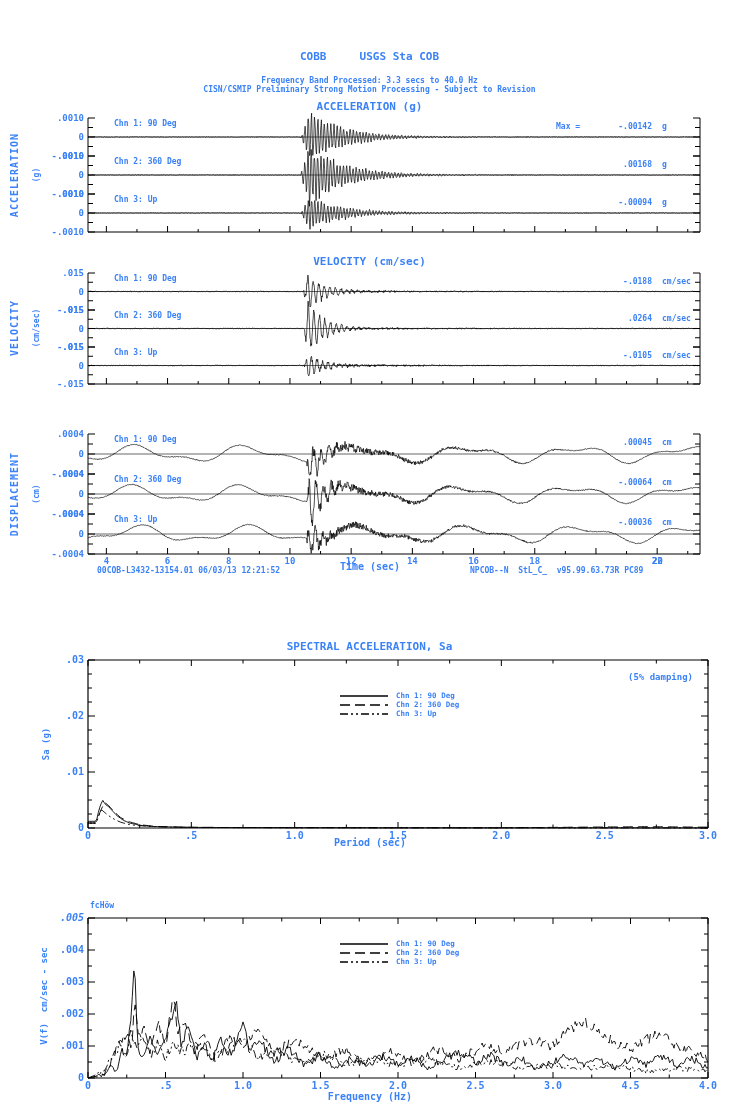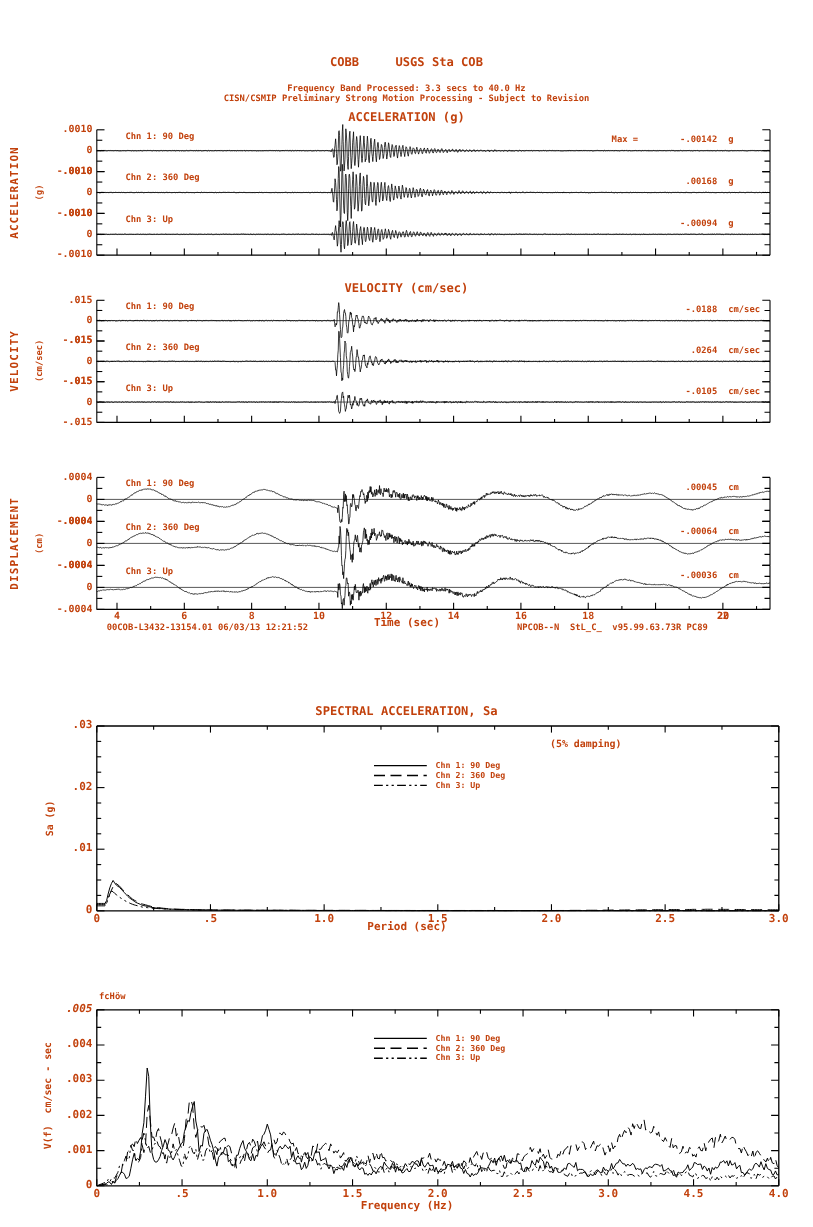--- a/index.html
+++ b/index.html
@@ -1,29 +1,29 @@
 <!DOCTYPE html>
 <html><head>
 <meta charset="utf-8">
 <style>
   html,body{margin:0;padding:0;background:#fff;}
-  .page{position:relative;width:739px;height:1115px;background:#fff;color:#c2410c;
+  .page{position:relative;width:739px;height:1115px;background:#fff;color:#3b82f6;
         font-family:"DejaVu Sans Mono","Liberation Mono",monospace;font-weight:bold;overflow:hidden;}
   .abs{position:absolute;white-space:pre;}
   .ctr{left:0;width:739px;text-align:center;}
   .h1{font-size:11px;line-height:11px;}
   .h2{font-size:8px;line-height:9px;}
   .ptitle{font-size:11px;line-height:11px;}
   .rot{transform:translate(-50%,-50%) rotate(-90deg);transform-origin:center center;}
   .ylab-big{font-size:10px;letter-spacing:1px;}
   .ylab-small{font-size:8px;}
   .lbl8{font-size:8px;line-height:9px;}
   .lbl9{font-size:9px;line-height:10px;}
   .lbl10{font-size:10px;line-height:10px;}
-  .right{text-align:left;}
+  .right{text-align:right;}
   .legend-row{position:absolute;display:flex;align-items:center;gap:6px;height:9px;}
   .legend-row span{font-size:7.5px;line-height:8px;white-space:pre;}
   svg.canvas{position:absolute;left:0;top:0;overflow:visible;}
 </style>
 </head>
 <body>
 
 <div class="page">
 
   <div class="abs ctr h1" style="top:51px">COBB     USGS Sta COB</div>

